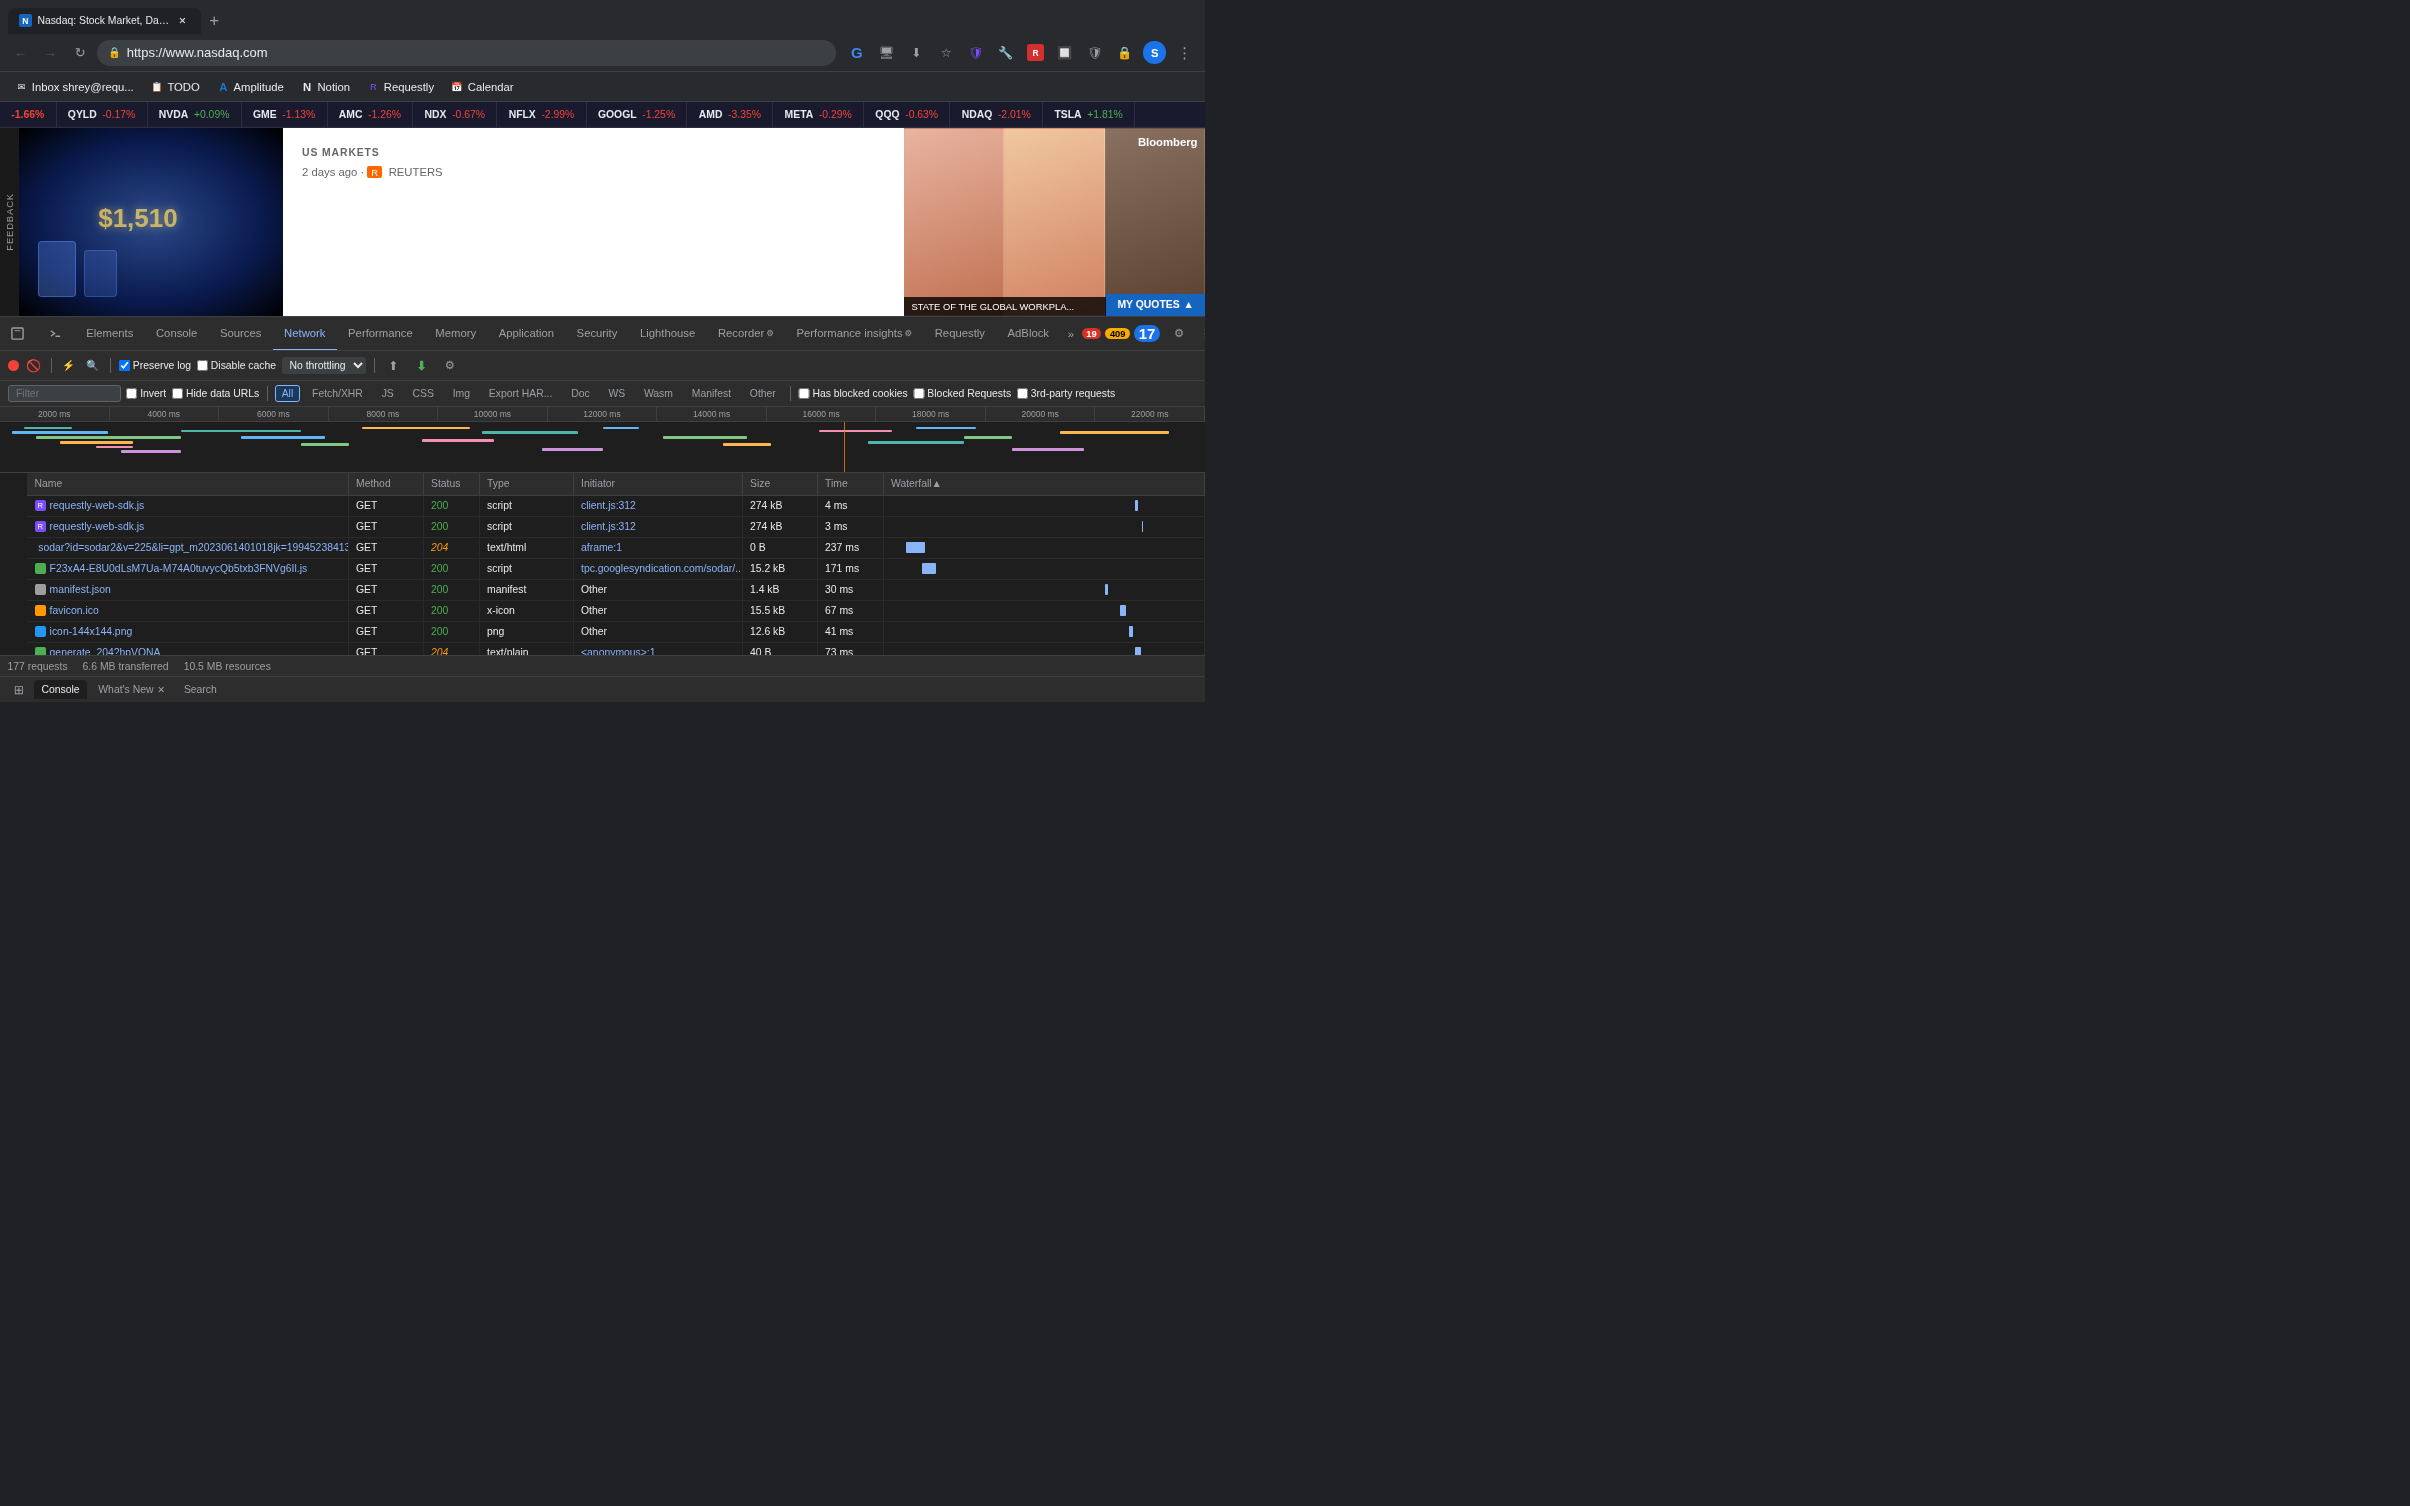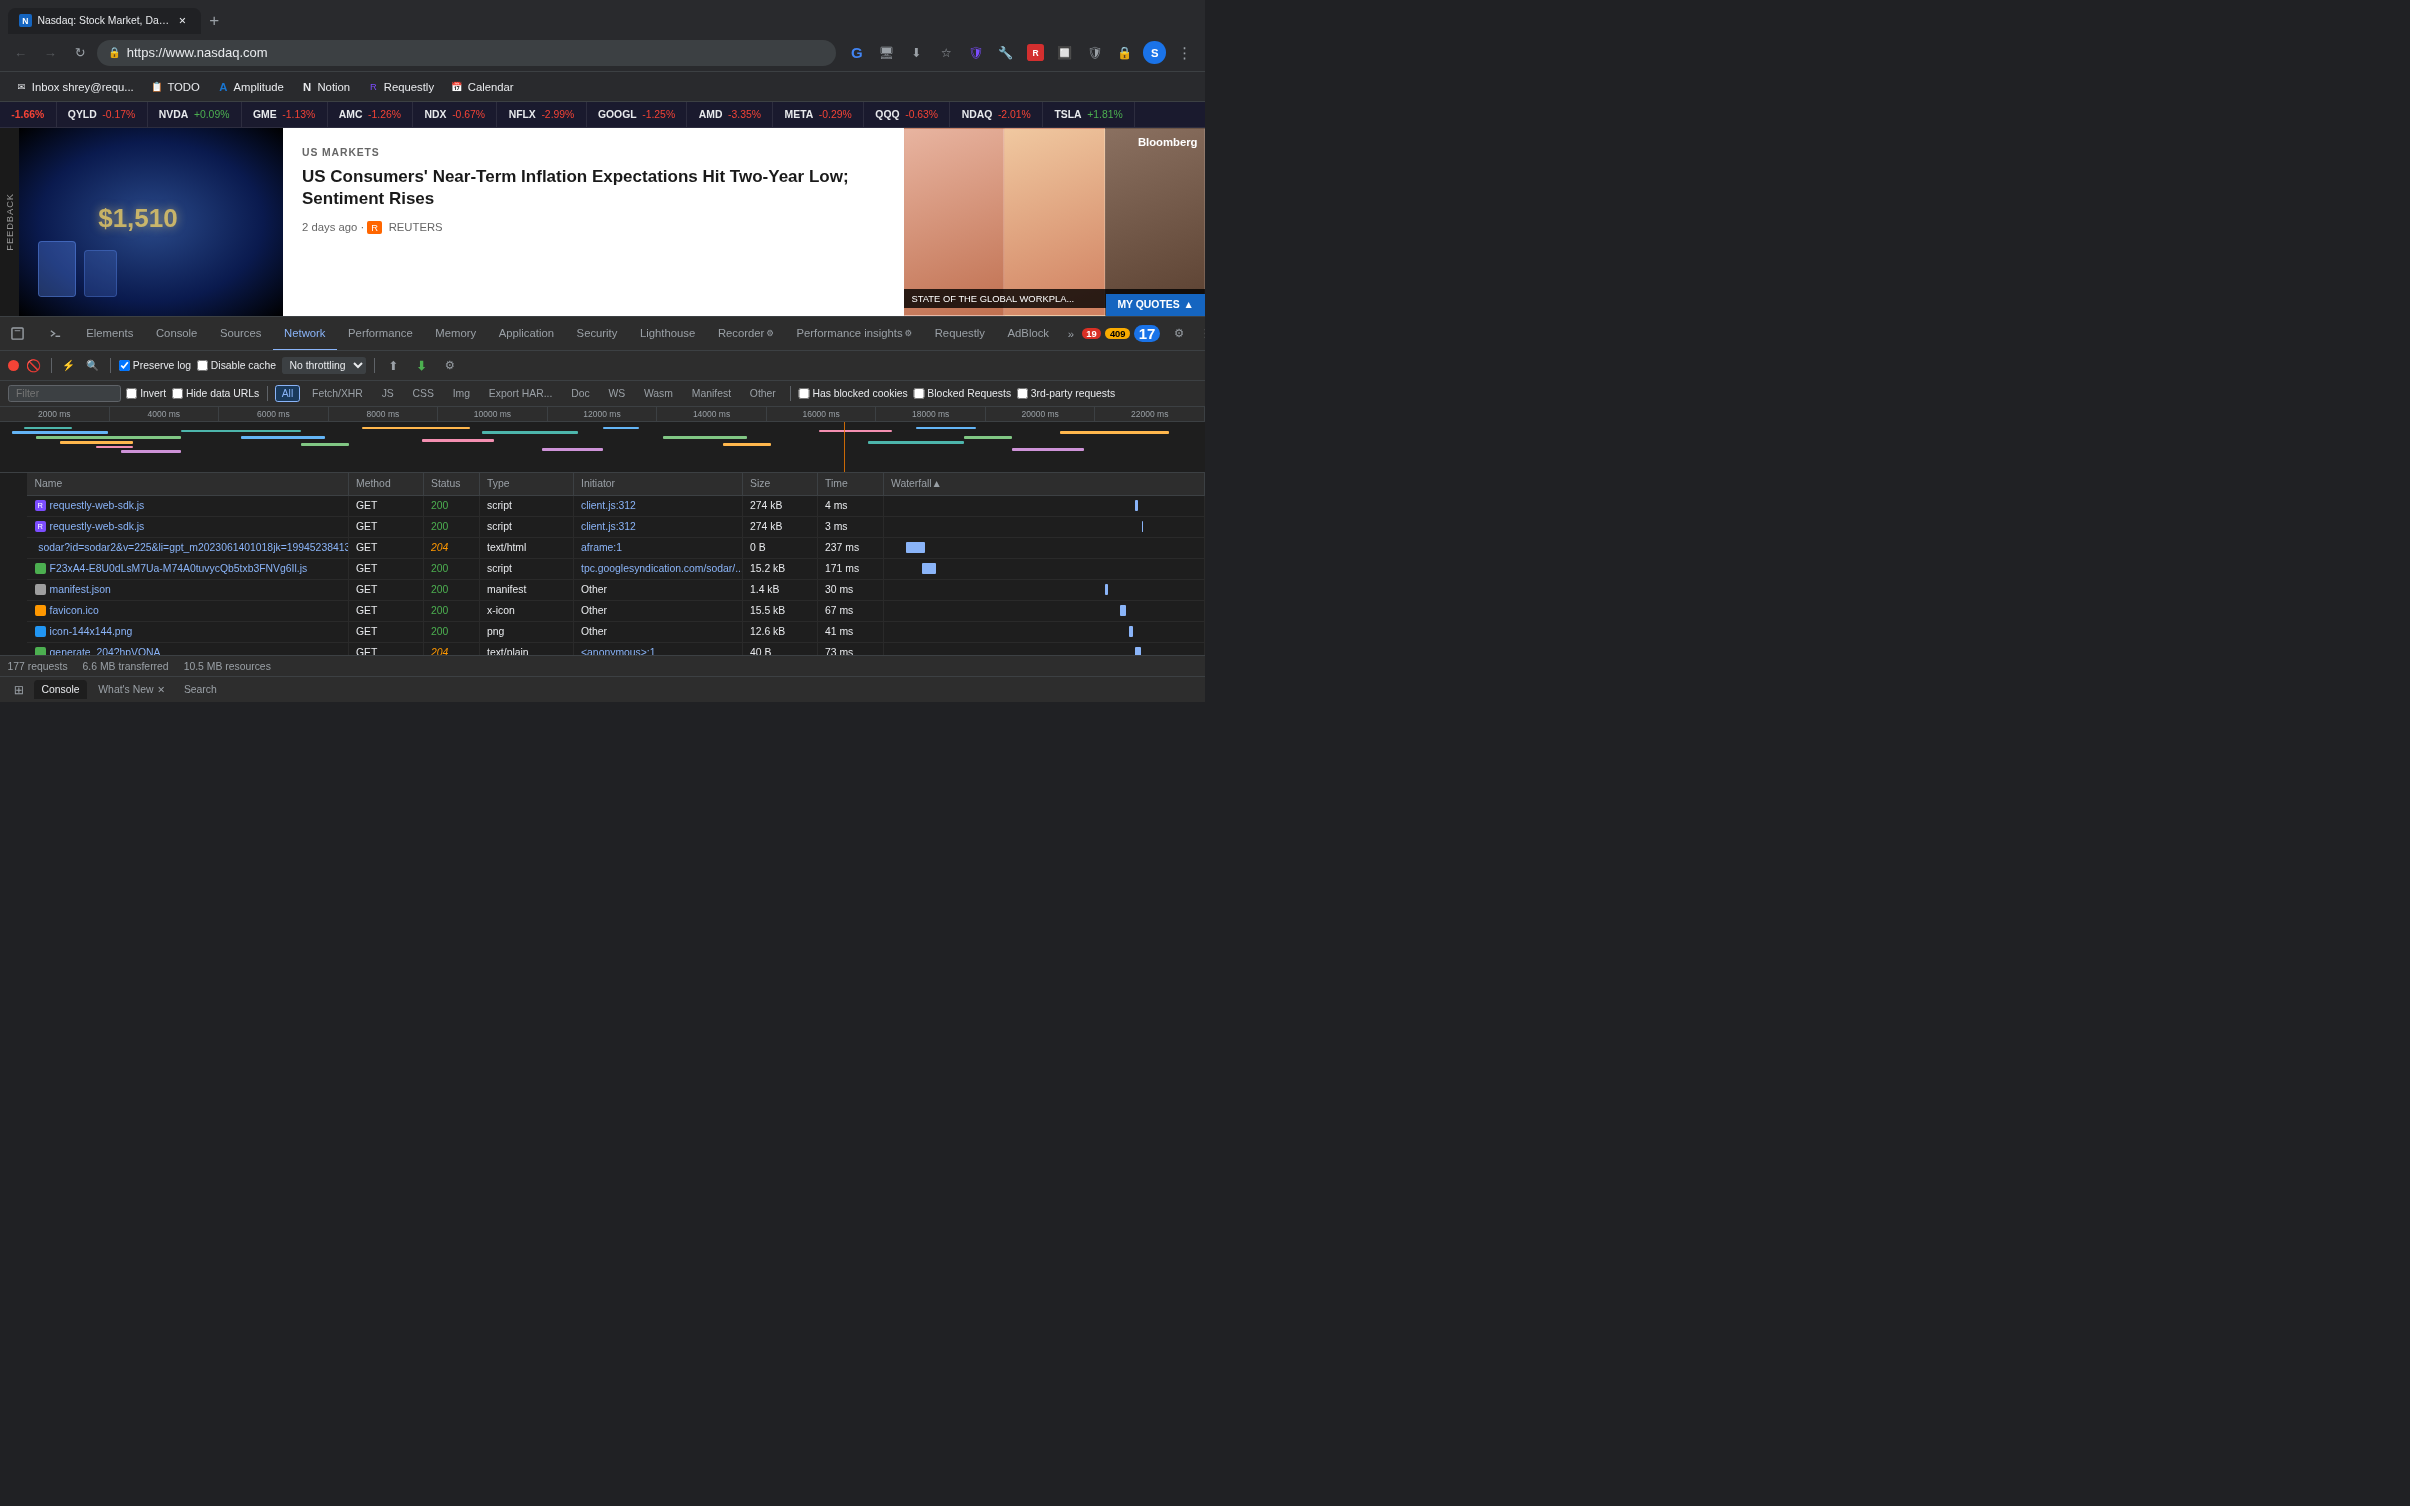--- a/index.html
+++ b/index.html
@@ -38,21 +38,21 @@
     .news-image-inner { width: 100%; height: 100%; background: linear-gradient(45deg, #1a1a2e 0%, #16213e 40%, #0f3460 70%, #533483 100%); position: relative; }
     .news-text { flex: 1; padding: 19px; background: #fff; }
     .news-label { font-size: 10.4px; color: #666; font-weight: 600; letter-spacing: 0.9px; margin-bottom: 7.5px; }
     .news-headline { font-size: 17px; color: #1a1a1a; font-weight: 600; line-height: 1.3; margin-bottom: 11.3px; }
     .news-meta { font-size: 11.3px; color: #666; }
     .news-video { width: 301px; position: relative; background: #000; }
     .video-inner { width: 100%; height: 100%; background: linear-gradient(135deg, #1a1a2e, #2d2d5e); position: relative; }
     .bloomberg-badge { position: absolute; top: 7.5px; right: 7.5px; color: #fff; font-size: 11.3px; font-weight: bold; }
     .video-people { display: flex; height: 100%; }
     .video-person { flex: 1; background: linear-gradient(135deg, #c0a080, #8a6050); border: 0.9px solid rgba(255,255,255,0.1); }
-    .video-ticker-overlay { position: absolute; bottom: 8px; left: 0; right: 0; background: rgba(0,0,0,0.8); color: #fff; font-size: 9.4px; padding: 3.8px 7.5px; margin-top: 40px; }
+    .video-ticker-overlay { position: absolute; bottom: 0; left: 0; right: 0; background: rgba(0,0,0,0.8); color: #fff; font-size: 9.4px; padding: 3.8px 7.5px; margin-top: 40px; }
 
     
     .devtools { height: 386px; background: #1e1e1e; border-top: 0.9px solid #3c4043; display: flex; flex-direction: column; }
 
     
     .devtools-tabs { display: flex; align-items: center; background: #2d2d2d; height: 34px; border-bottom: 0.9px solid #3c4043; overflow: hidden; }
     .devtools-tab { padding: 0 11.3px; height: 100%; display: flex; align-items: center; color: #9aa0a6; font-size: 11.3px; cursor: pointer; border-bottom: 1.9px solid transparent; white-space: nowrap; }
     .devtools-tab.active { color: #8ab4f8; border-bottom-color: #8ab4f8; }
     .devtools-icons { display: flex; margin-left: auto; align-items: center; gap: 3.8px; padding-right: 7.5px; }
     .devtools-icon-btn { width: 22.6px; height: 22.6px; border-radius: 3.8px; display: flex; align-items: center; justify-content: center; color: #9aa0a6; cursor: pointer; font-size: 11.3px; }
@@ -246,21 +246,20 @@
         <div style="position:absolute; top:40%; left:30%; color:rgba(255,220,100,0.7); font-size:26px; font-weight:bold; text-shadow: 0 0 9.4px rgba(255,220,100,0.5);">$1,510</div>
         <div style="position:absolute; bottom:19px; left:19px; display:flex; gap:7.5px;">
           <div style="width:38px; height:56px; background:rgba(100,150,255,0.3); border:0.9px solid rgba(100,150,255,0.4); border-radius:3.8px;"></div>
           <div style="width:33px; height:47px; background:rgba(100,150,255,0.2); border:0.9px solid rgba(100,150,255,0.3); border-radius:3.8px; margin-top:9.4px;"></div>
         </div>
       </div>
     </div>
 
     <div class="news-text">
       <div class="news-label">US MARKETS</div>
-      <div class="news-headline">US Consumers' Near-Term Inflation Expectations Hit Two-Year Low; Sentiment Rises</div>
       <div class="news-meta">
         <span>2 days ago</span>
         <span> · </span>
         <span style="background:#f60; color:white; padding:0.9px 3.8px; border-radius:1.9px; font-size:9.4px; margin-right:3.8px;">R</span>
         <span>REUTERS</span>
       </div>
     </div>
 
     <div class="news-video" style="flex:0 0 301px;">
       <div class="video-inner">

